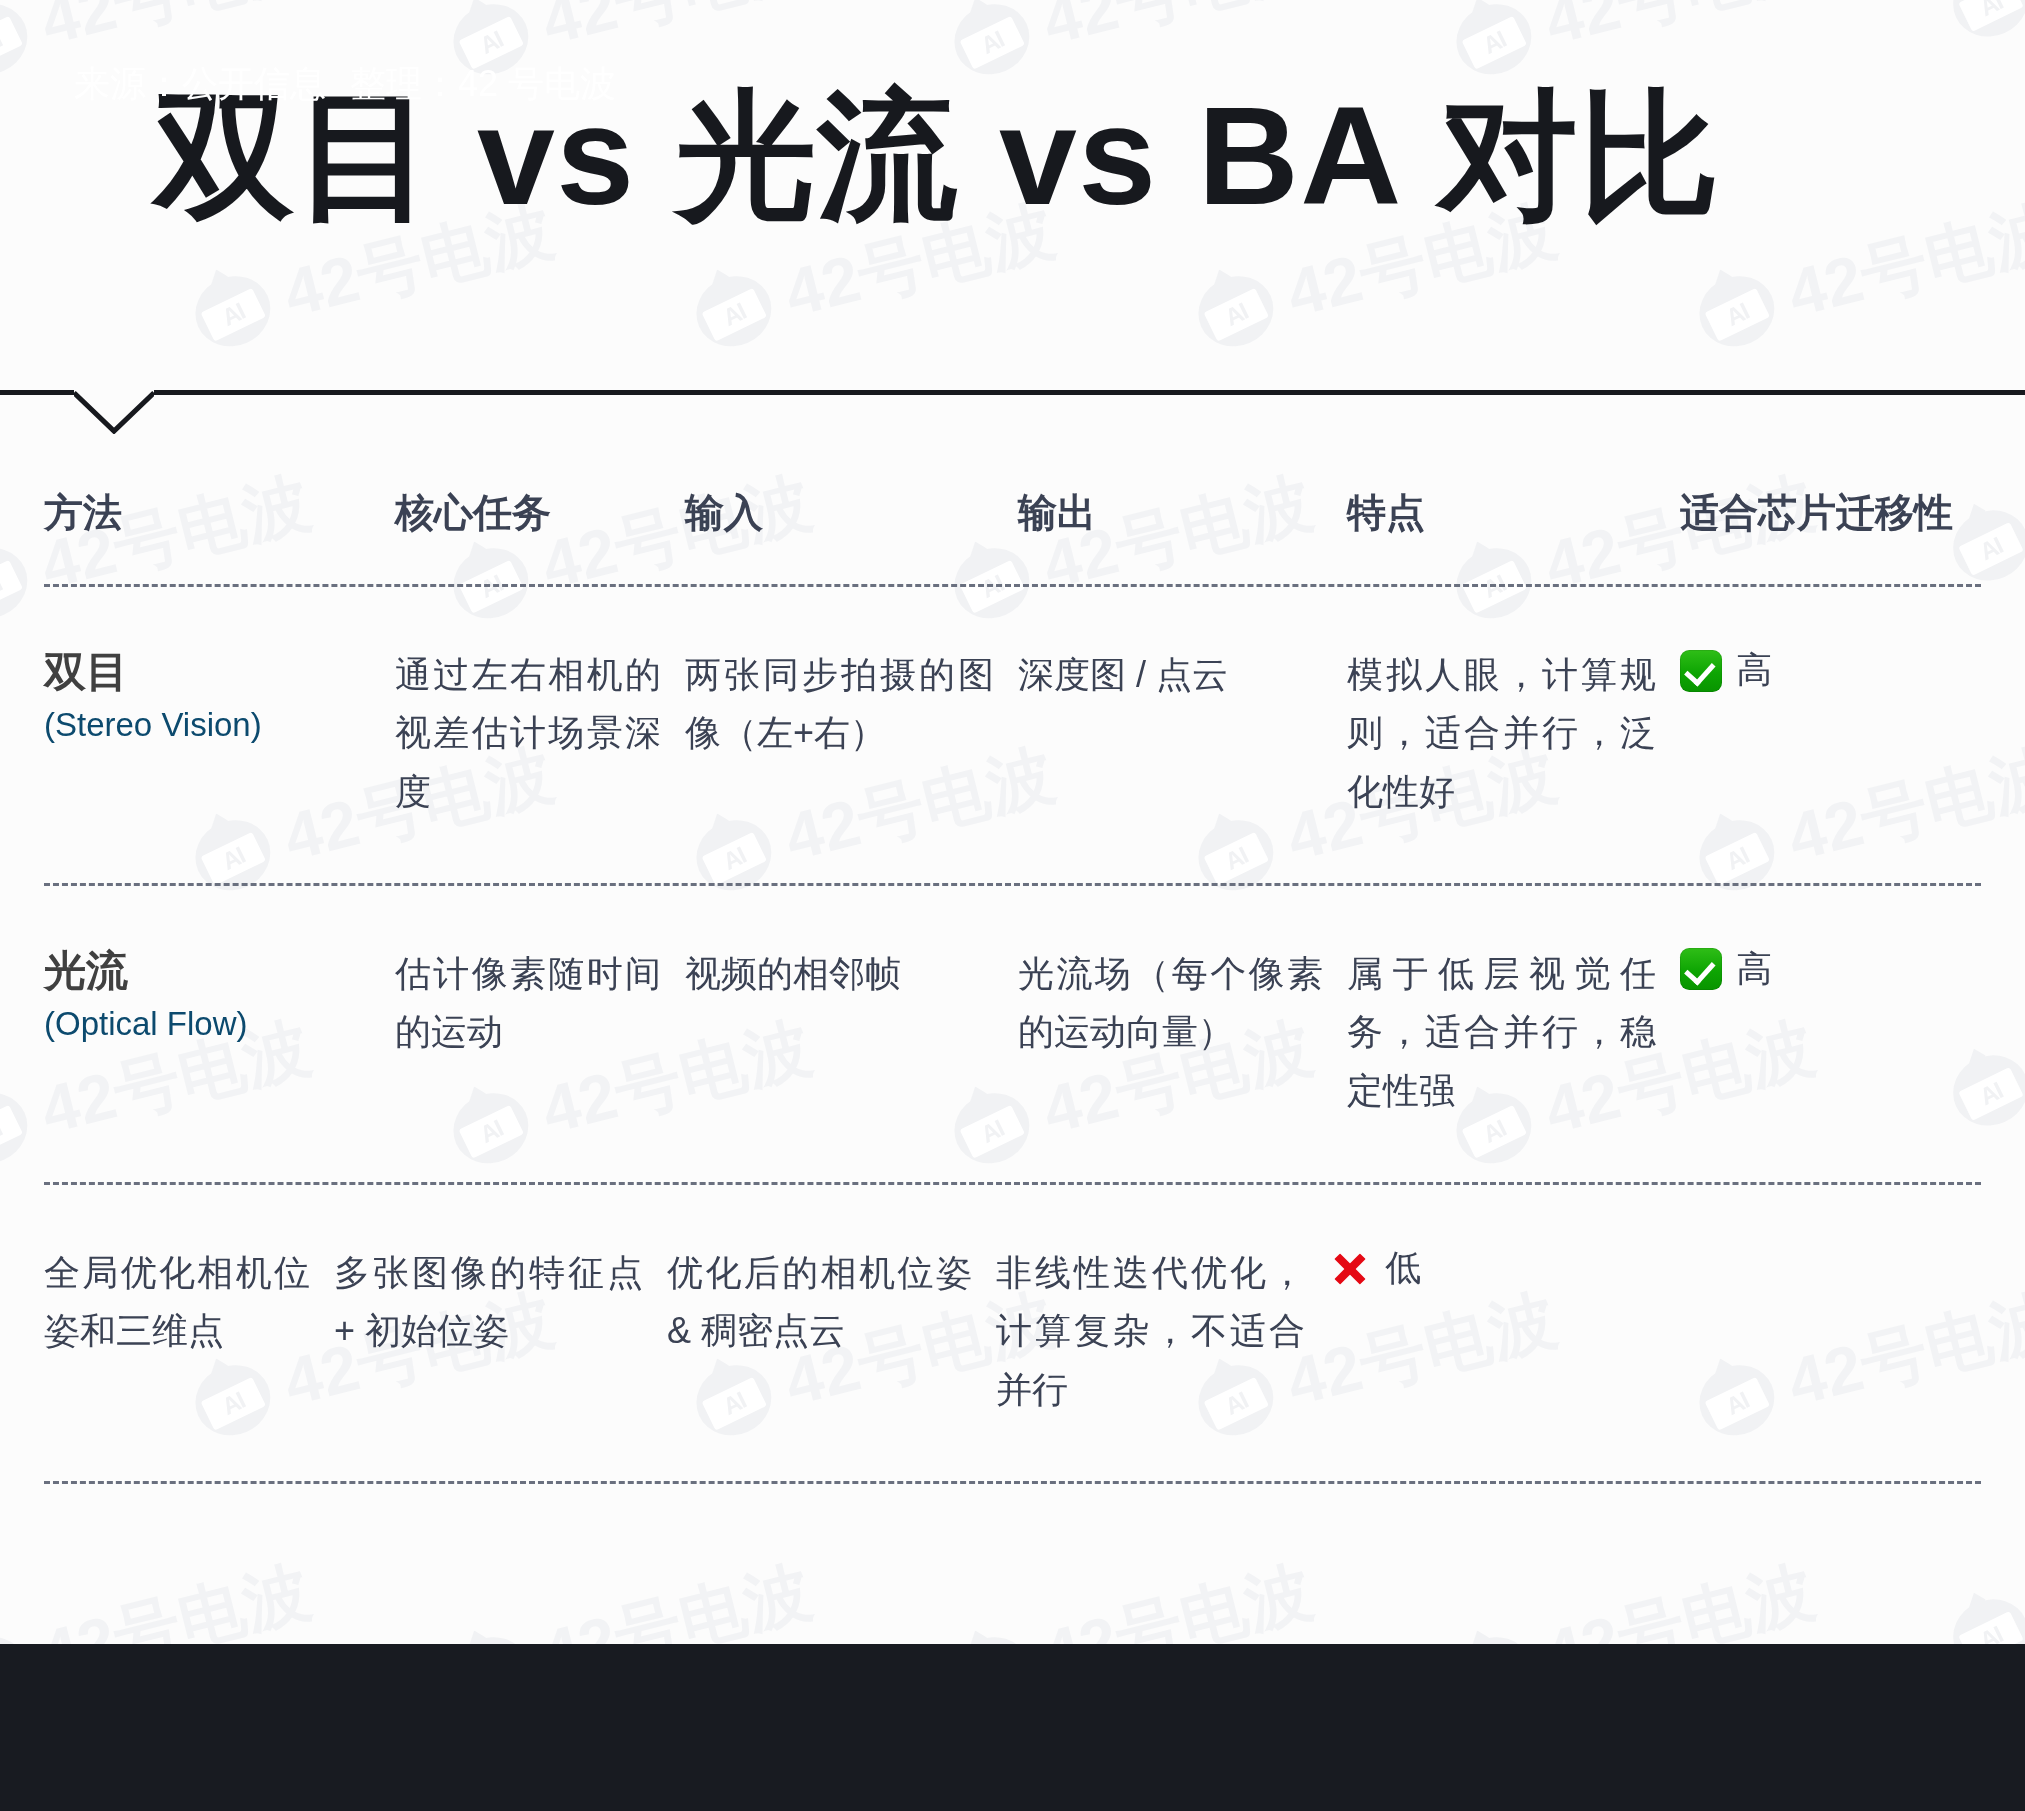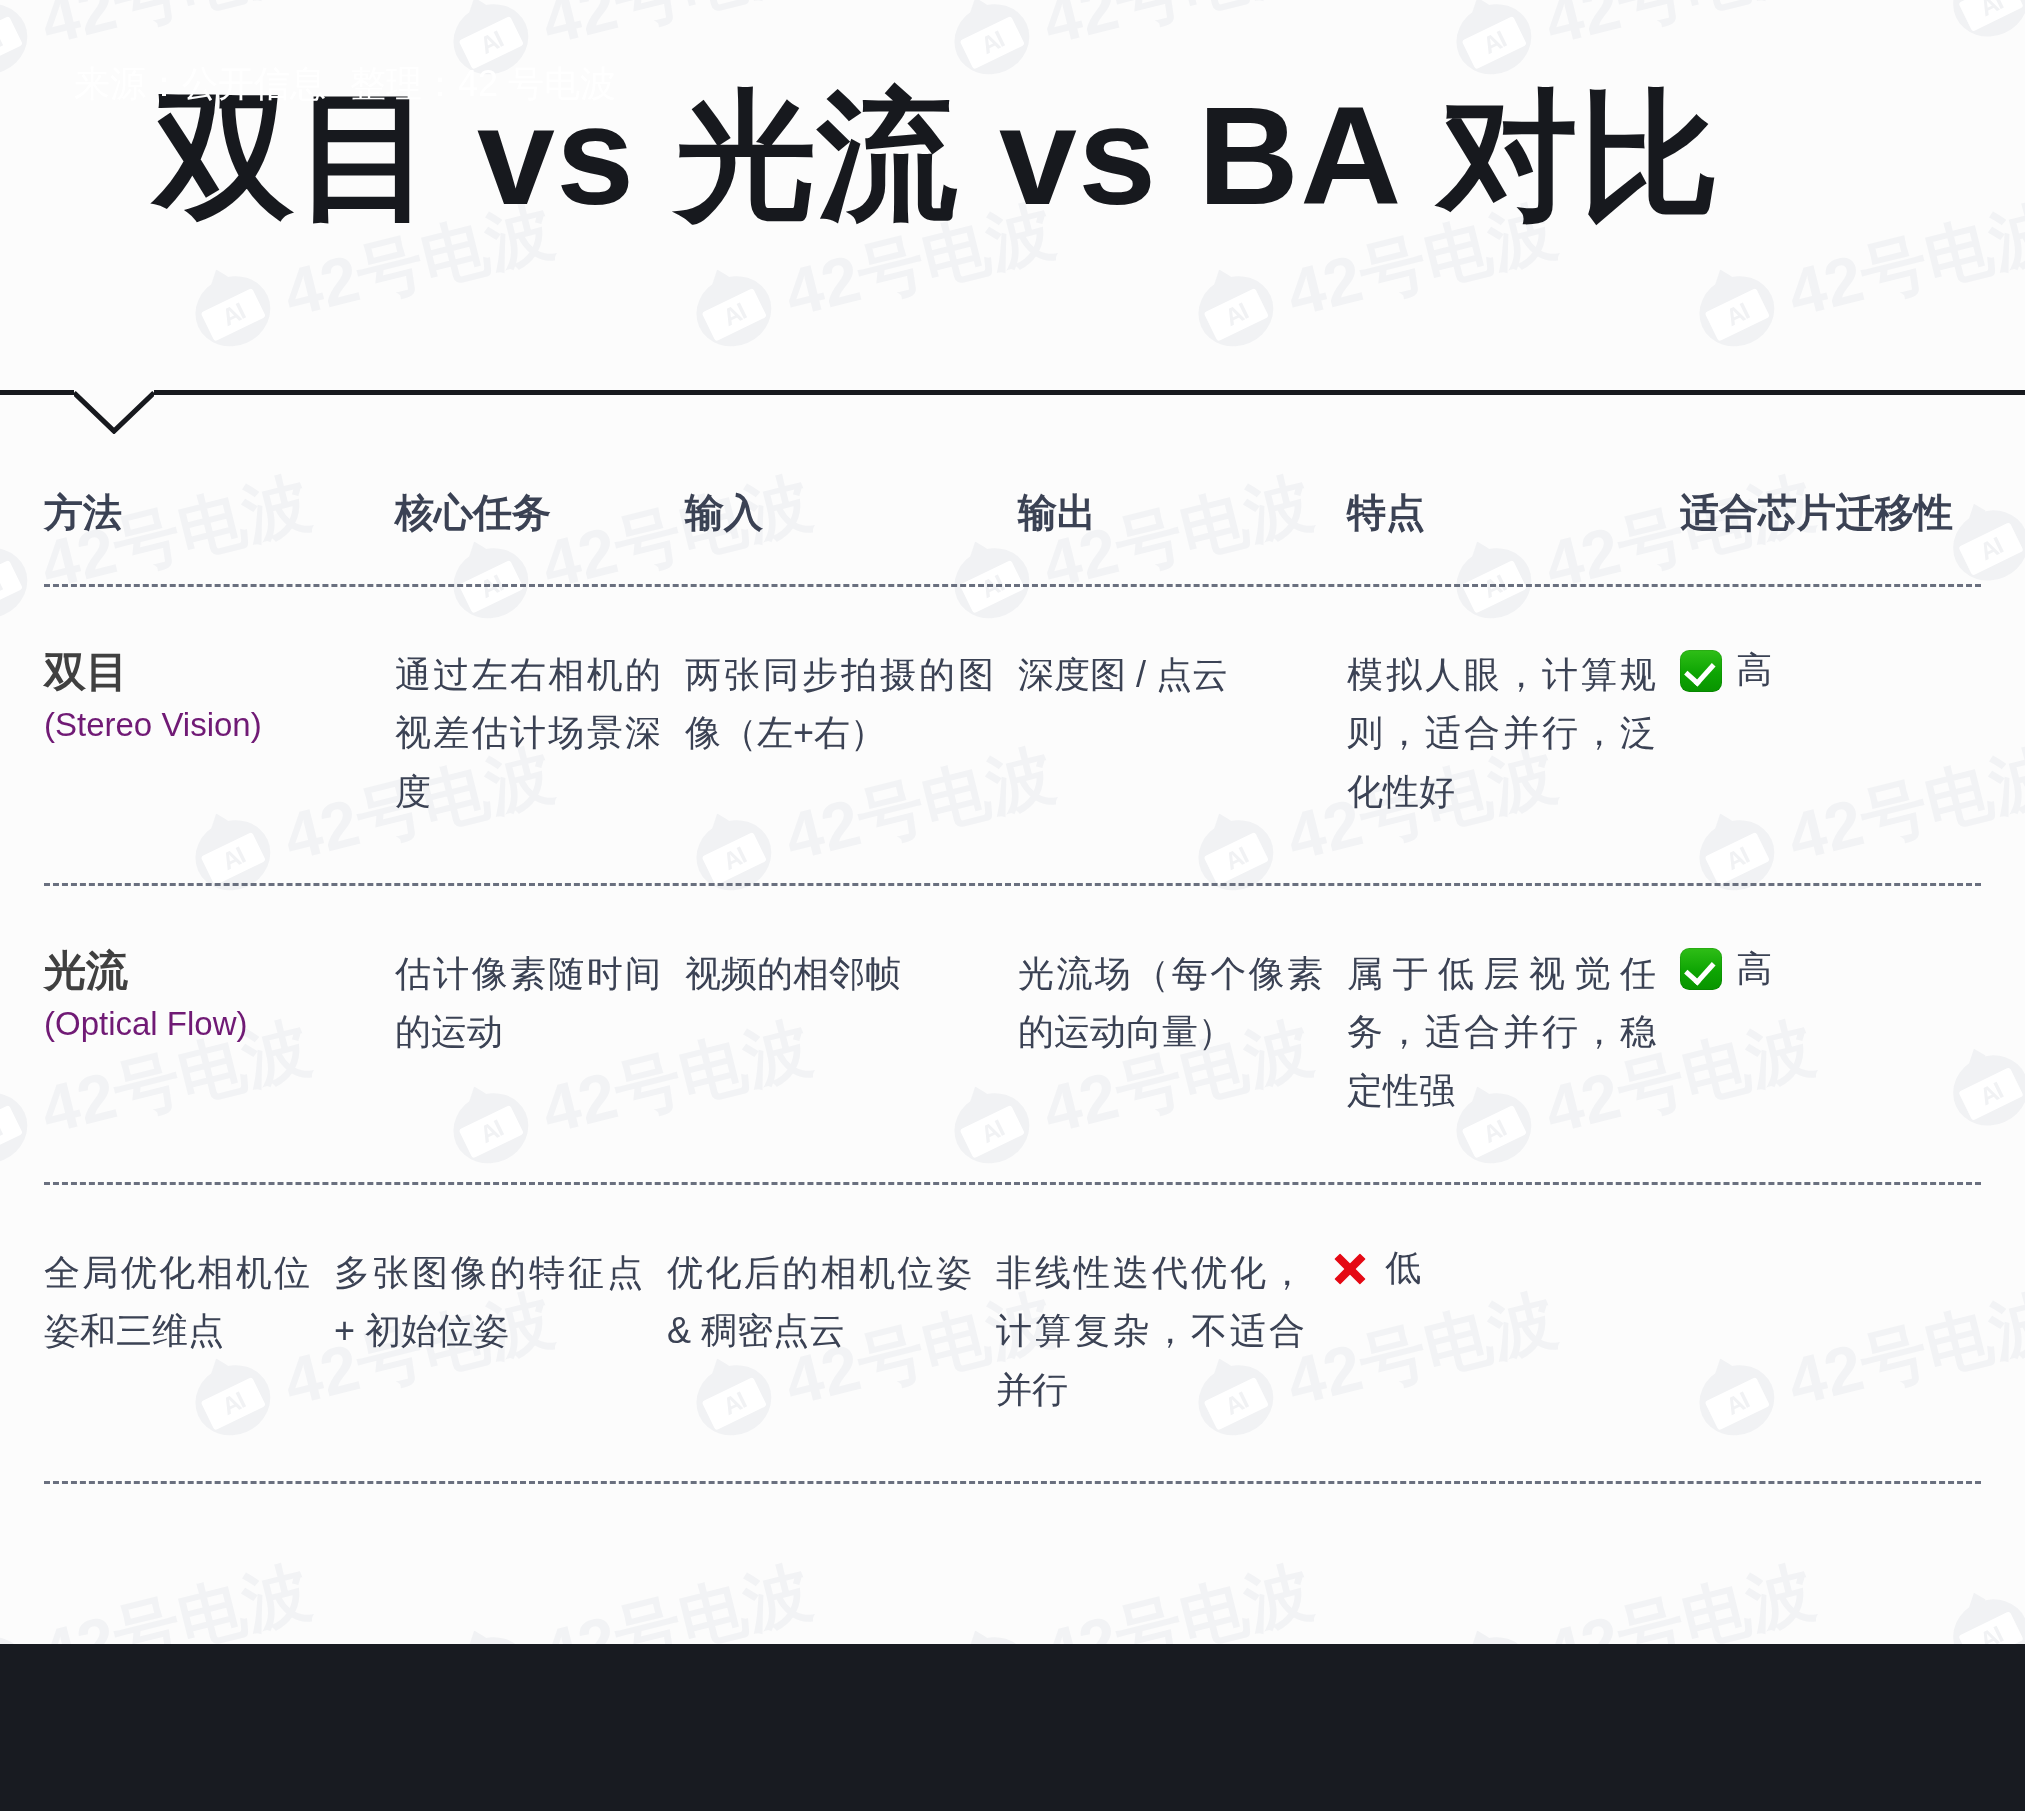--- a/index.html
+++ b/index.html
@@ -166,21 +166,21 @@
   .method-name {
     font-size: 42px;
     font-weight: 700;
     color: #404040;
     line-height: 1.22;
     white-space: nowrap;
   }
   .method-en {
     font-size: 33px;
     font-weight: 400;
-    color: #701a75;
+    color: #0c4a6e;
     line-height: 1.3;
     margin-top: 7.2px;
     white-space: nowrap;
   }
   .body-text {
     font-size: 36px;
     font-weight: 400;
     color: #3b4254;
     line-height: 1.62;
     padding-right: 24px;

